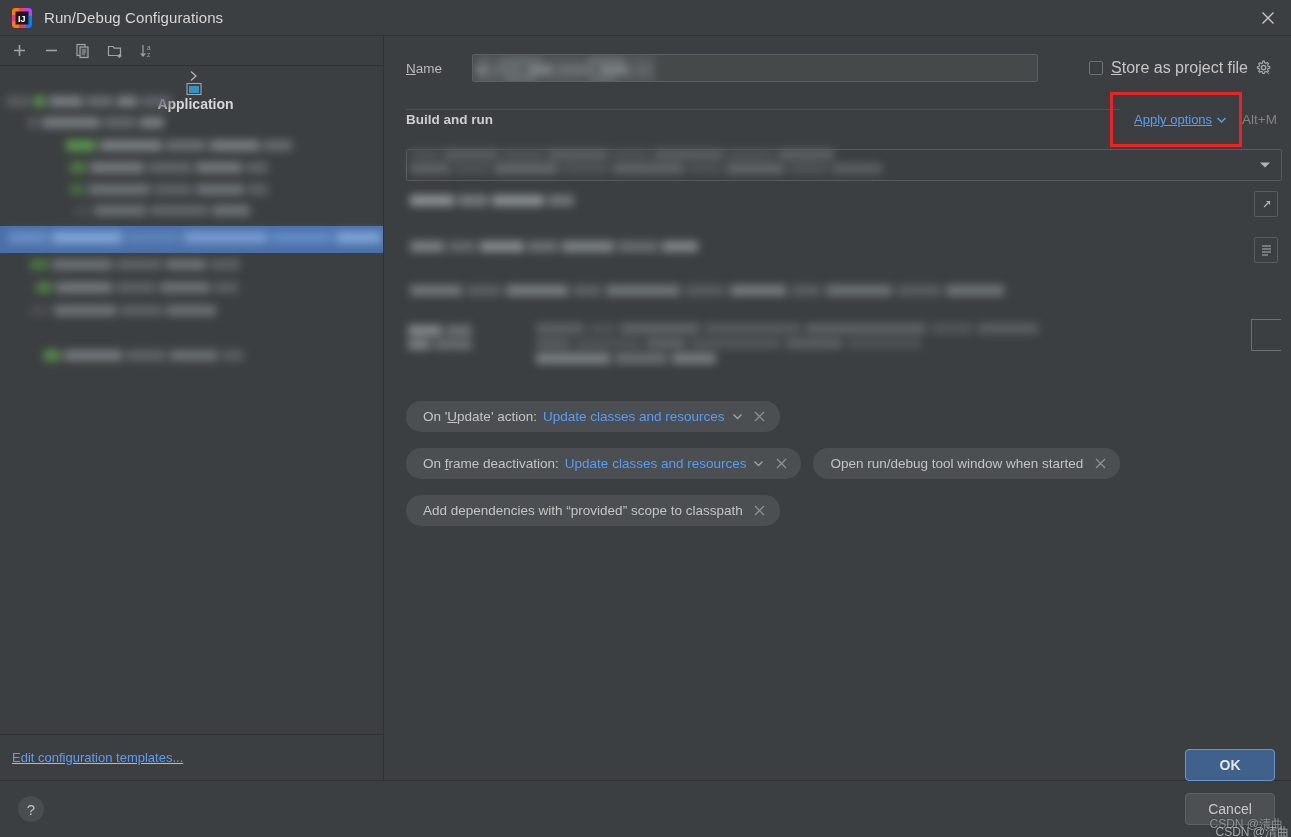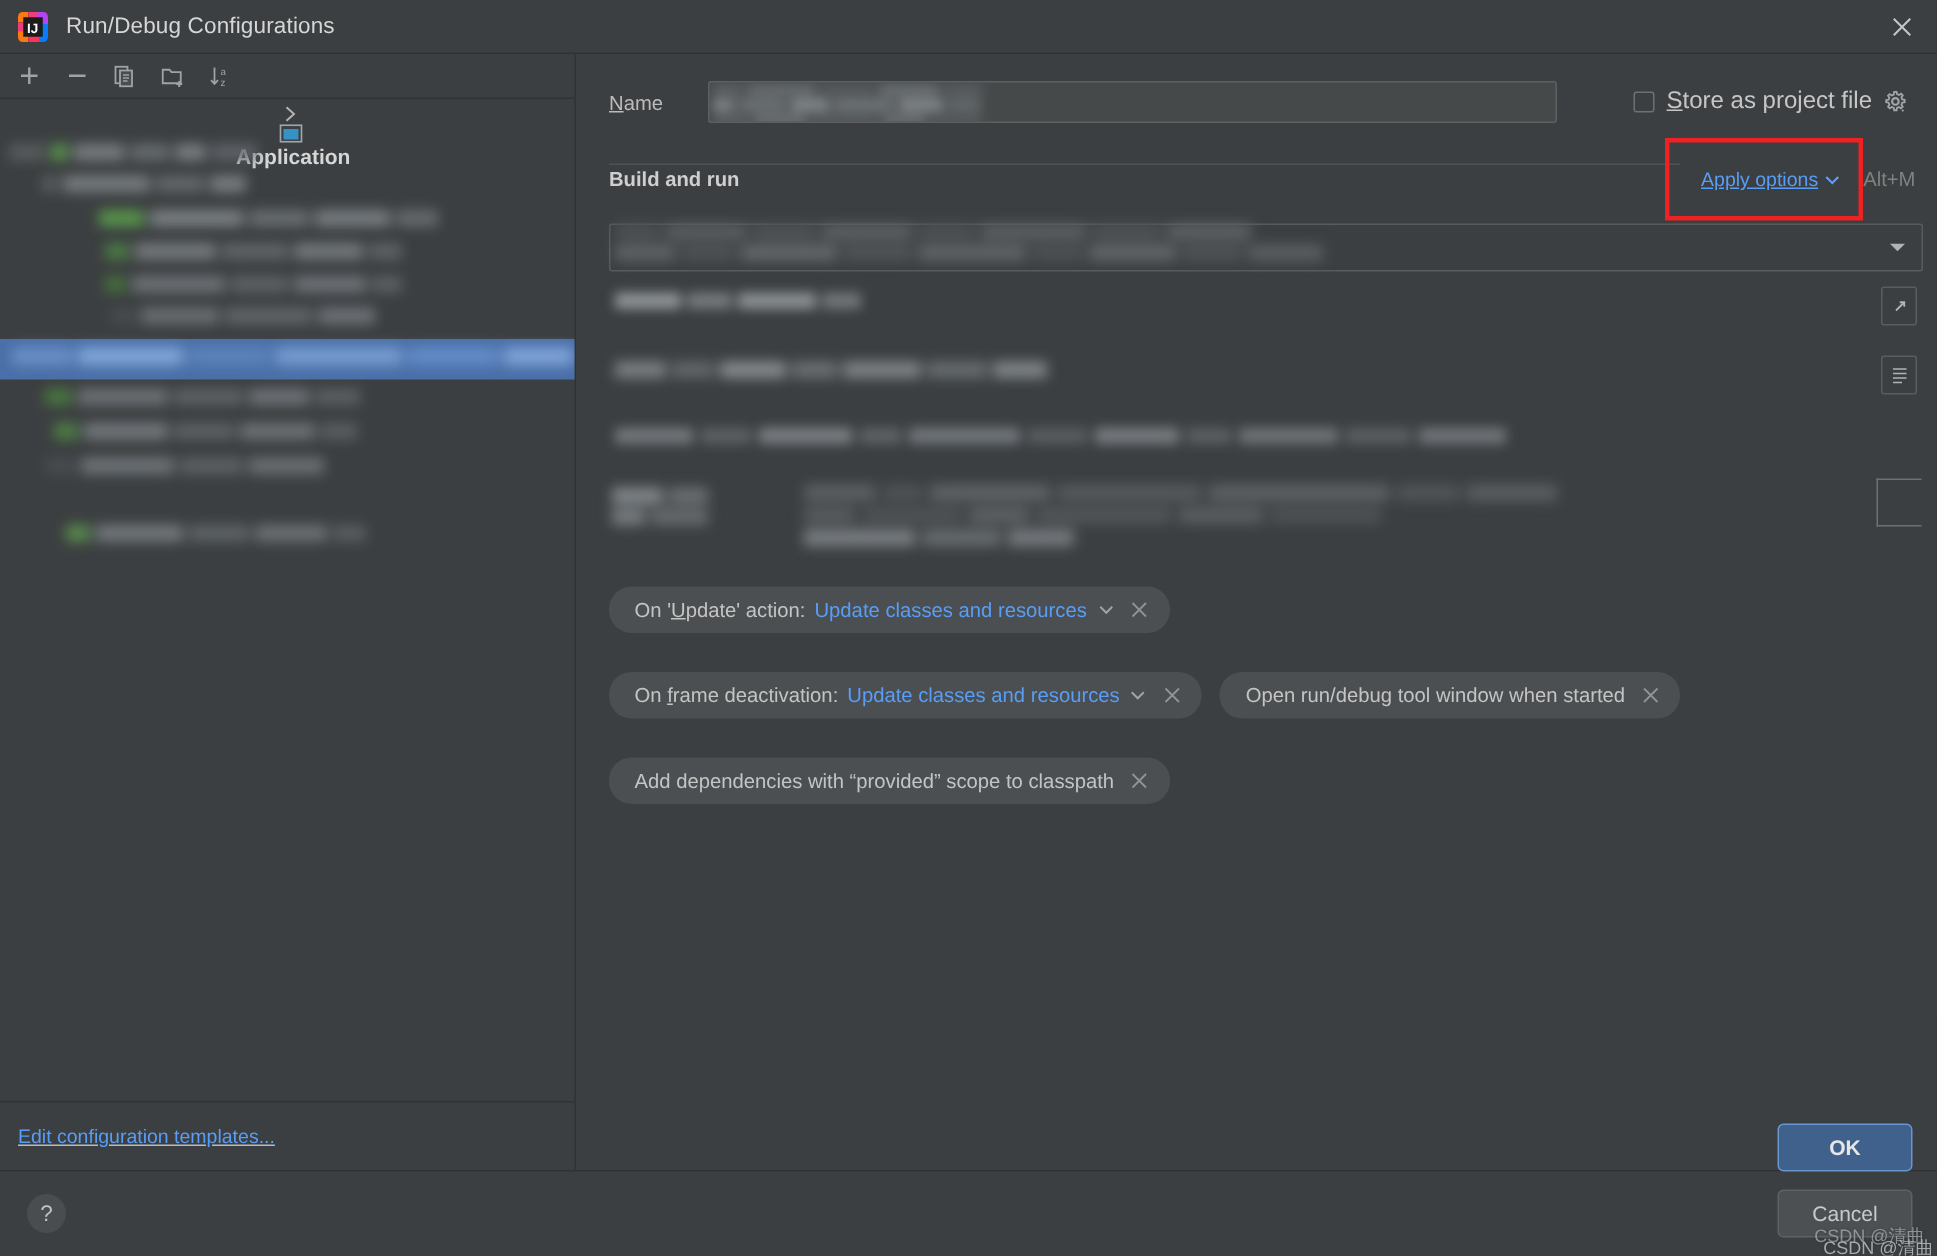--- a/index.html
+++ b/index.html
@@ -276,23 +276,24 @@
     border: 1px solid #5a5d5e;
     border-radius: 2px;
   }
   .icon-btn-abs {
     position: absolute;
     display: flex; align-items: center; justify-content: center;
   }
 
   
   .chips {
+    margin-top: 10px;
     display: flex;
     flex-direction: column;
-    gap: 26px;
+    gap: 16px;
     align-items: flex-start;
   }
   .chip-row { display: flex; gap: 12px; align-items: center; }
   .chip {
     background: #4b4f51;
     border-radius: 15px;
     height: 31px;
     display: inline-flex;
     align-items: center;
     padding: 0 13px 0 17px;

